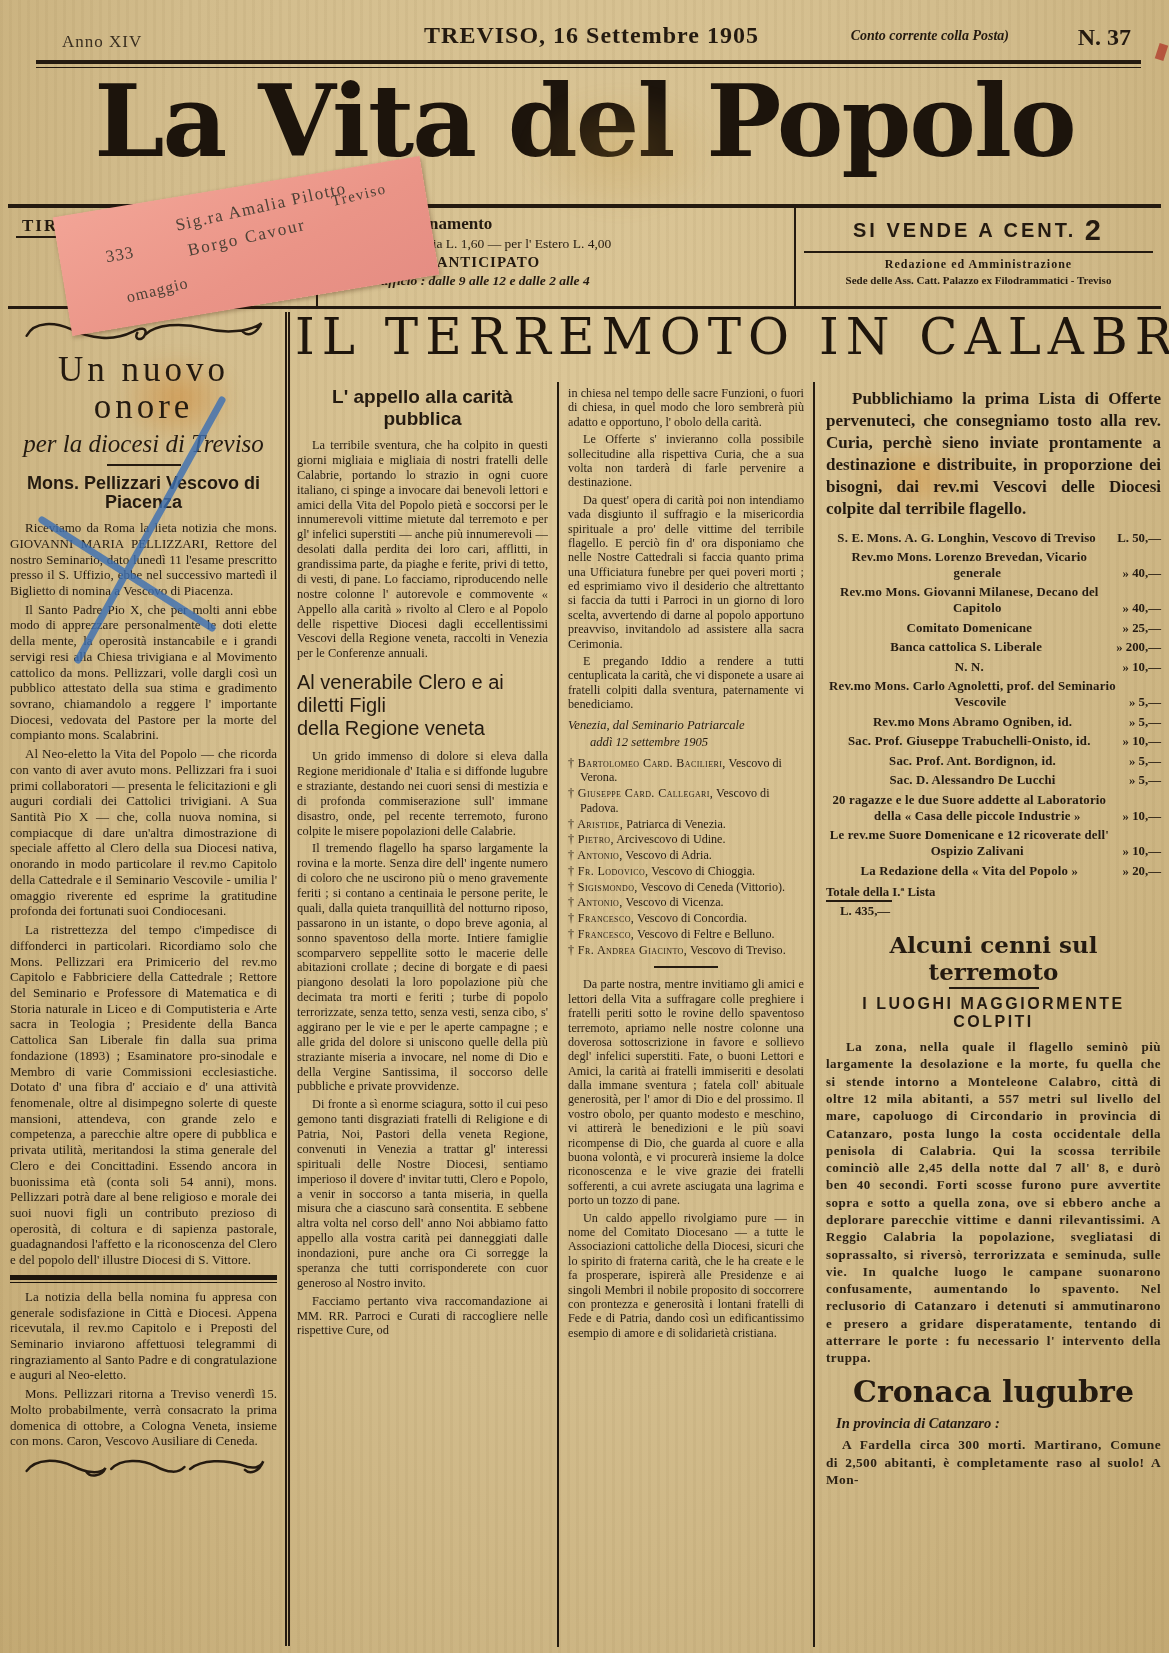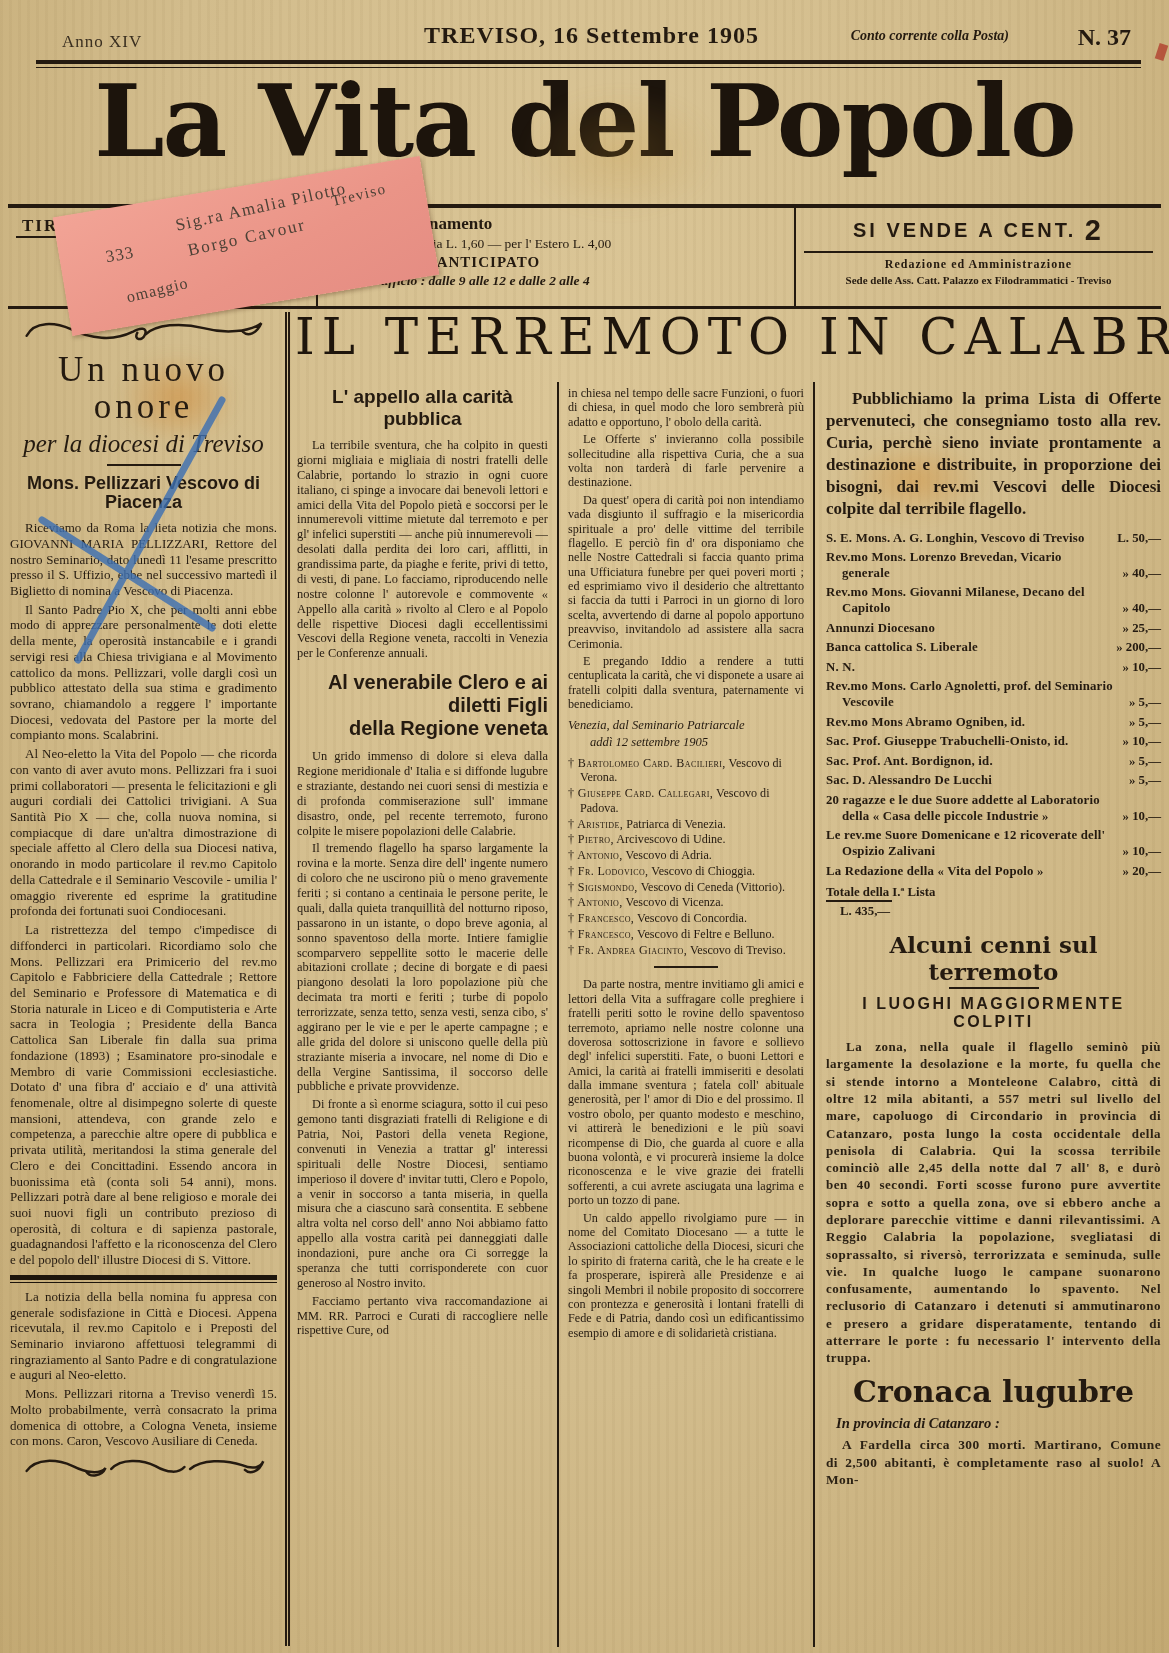--- a/index.html
+++ b/index.html
@@ -70,32 +70,32 @@
   .headline{font-family:"DejaVu Serif",serif;font-size:50px;font-weight:500;letter-spacing:7px;
     text-align:center;margin:2px 0 0 0;line-height:1.1;white-space:nowrap;color:#1e150c;}
   .cols{position:absolute;top:74px;left:0;right:0;bottom:0;display:flex;}
   .colbody{box-sizing:border-box;overflow:hidden;}
   .col2{width:262px;padding:4px 9px 0 2px;}
   .col3{width:256px;padding:4px 9px 0 9px;border-left:2px solid #241a10;}
   .col4{flex:1;padding:4px 2px 0 11px;border-left:2px solid #241a10;}
   .col2 .p{font-size:12.4px;line-height:1.2;}
   .col3 .p{font-size:12.2px;line-height:1.18;}
   .c2-heading{font-family:"Liberation Sans",sans-serif;font-weight:bold;font-size:19px;text-align:center;margin:0 0 8px 0;}
-  .c2-subheading{font-family:"Liberation Sans",sans-serif;font-weight:bold;font-size:20px;text-align:right;line-height:1.15;margin:10px 0 9px 0;}
+  .c2-subheading{font-family:"Liberation Sans",sans-serif;font-weight:normal;font-size:20px;text-align:left;line-height:1.15;margin:10px 0 9px 0;}
   .v-dateline{font-style:italic;font-size:12.6px;margin:6px 0 2px 0;}
   .v-dateline2{font-style:italic;font-size:12.6px;margin:0 0 6px 22px;}
   .sigs{list-style:none;margin:0 0 6px 0;padding:0;font-size:12.1px;line-height:1.22;}
   .sigs li{text-indent:-12px;padding-left:12px;margin-bottom:1px;}
   .sc{font-variant:small-caps;letter-spacing:.4px;}
   .center-rule{width:64px;border-top:2px solid #241a10;margin:9px auto 9px auto;}
   
   .c4-intro{font-weight:bold;font-size:17px;line-height:1.3;text-align:justify;text-indent:26px;margin:2px 0 10px 0;}
   .dons{margin:0 0 4px 0;}
   .don{display:flex;align-items:flex-end;font-size:12.8px;line-height:1.22;margin-bottom:4px;}
-  .dn{flex:1;text-indent:-16px;padding-left:16px;font-weight:bold;letter-spacing:.2px;}
+  .dn{flex:1;text-indent:-16px;padding-left:16px;font-weight:bold;letter-spacing:.2px;text-align:center;}
   .da{white-space:nowrap;font-weight:bold;padding-left:10px;}
   .don-total{display:flex;justify-content:flex-end;align-items:baseline;font-weight:bold;font-size:12.8px;margin:6px 0 12px 0;flex-direction:column;}
   .don-total .tl{margin-right:28px;}
   .don-total .ta{border-top:2px solid #241a10;padding:2px 2px 0 14px;}
   .c4-section{font-family:"DejaVu Serif",serif;font-weight:bold;font-size:23px;text-align:center;margin:4px 0 2px 0;}
   .c4-section-rule{width:90px;border-top:2px solid #241a10;margin:2px auto 6px auto;}
   .c4-sub{font-family:"Liberation Sans",sans-serif;font-weight:bold;font-size:16px;letter-spacing:2.5px;text-align:center;margin:0 0 7px 0;}
   .c4-para{font-size:13px;line-height:1.33;letter-spacing:.5px;word-spacing:2.5px;text-align:justify;text-indent:20px;margin:0 0 8px 0;font-weight:bold;color:#2b2114;}
   .cronaca{font-family:"DejaVu Serif",serif;font-weight:bold;font-size:30px;text-align:center;margin:6px 0 6px 0;}
   .cronaca-sub{font-style:italic;font-size:14.6px;font-weight:bold;margin:0 0 4px 10px;}
@@ -234,21 +234,21 @@
             </div>
           <div class="don">
               <span class="dn">Rev.mo Mons. Lorenzo Brevedan, Vicario generale</span>
               <span class="da">» 40,—</span>
             </div>
           <div class="don">
               <span class="dn">Rev.mo Mons. Giovanni Milanese, Decano del Capitolo</span>
               <span class="da">» 40,—</span>
             </div>
           <div class="don">
-              <span class="dn">Annunzi Diocesano</span>
+              <span class="dn">Comitato Domenicane</span>
               <span class="da">» 25,—</span>
             </div>
           <div class="don">
               <span class="dn">Banca cattolica S. Liberale</span>
               <span class="da">» 200,—</span>
             </div>
           <div class="don">
               <span class="dn">N. N.</span>
               <span class="da">» 10,—</span>
             </div>

